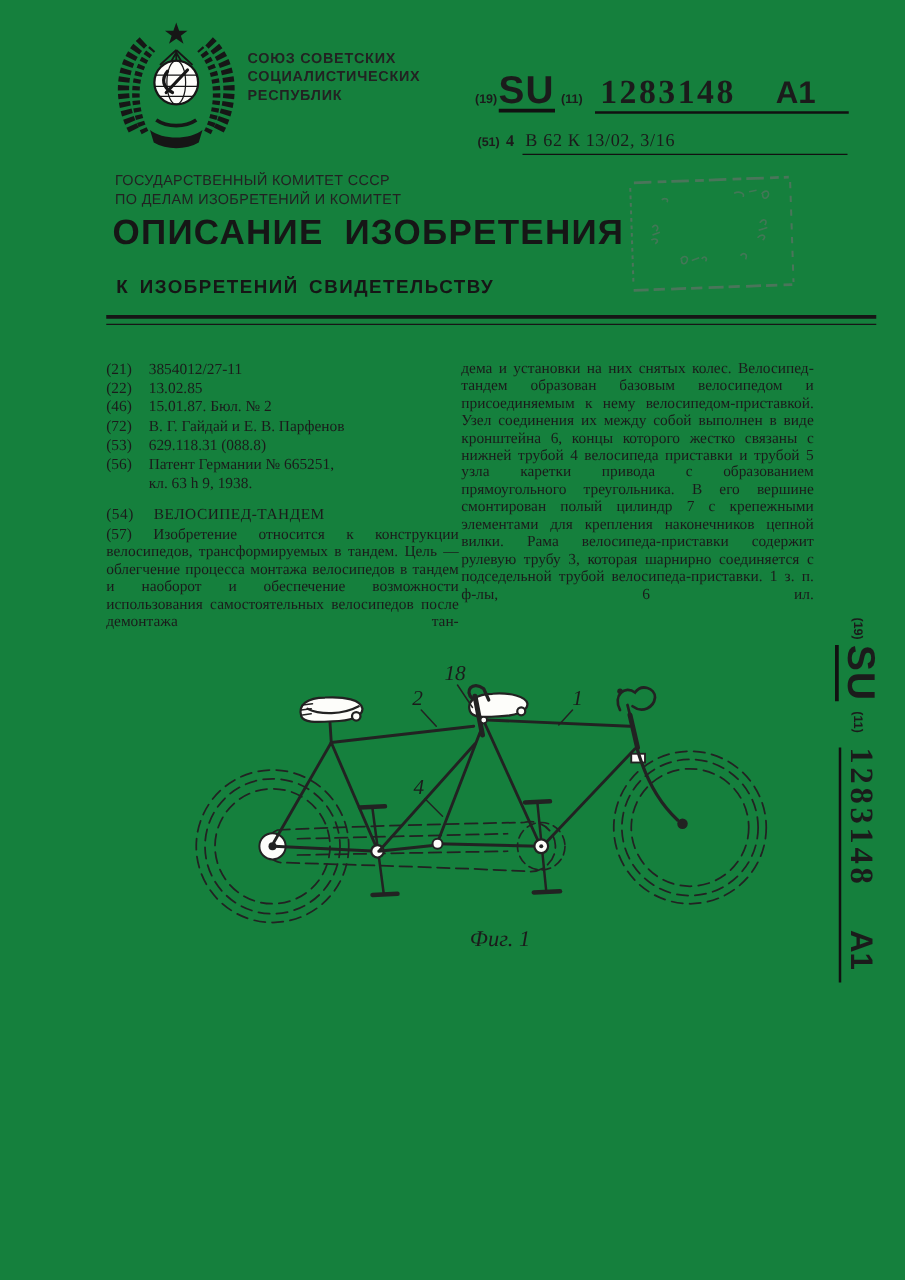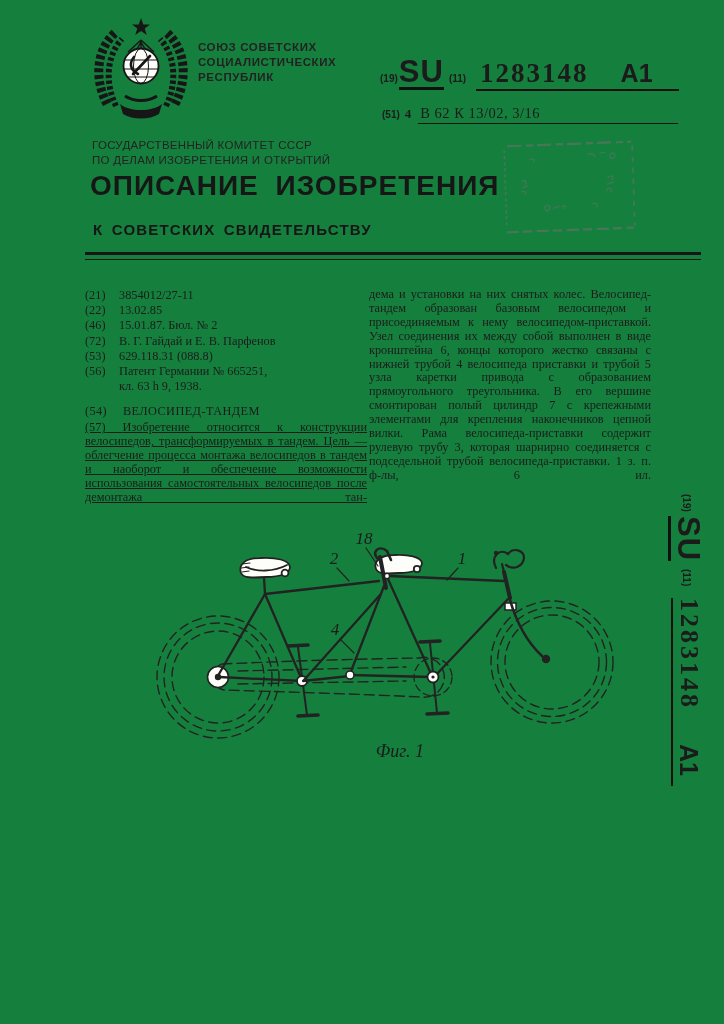--- a/index.html
+++ b/index.html
@@ -53,21 +53,21 @@
     border-top:3px solid #161616;border-bottom:1.5px solid #161616;
   }
   
   .cols{position:absolute;left:85px;top:288px;width:578px;display:flex;gap:2px;}
   .col{width:282px;font-size:12.3px;line-height:13.9px;}
   .biblio-line{line-height:15.2px;white-space:nowrap;}
   .biblio-line .code{display:inline-block;width:34px;}
   .title-line{margin-top:9px;line-height:16px;letter-spacing:.4px;}
   .title-line .code{display:inline-block;width:38px;}
   .para{text-align:justify;text-align-last:justify;margin:0;}
-  .left-para{margin-top:2px;text-decoration:underline;}
+  .left-para{margin-top:2px;}
   
   .figure{position:absolute;left:138px;top:531px;}
   .fig-label{font-style:italic;font-family:"Liberation Serif",serif;}
   
   .sidebar{
     position:absolute;right:20px;top:494px;height:336px;
     writing-mode:vertical-rl;text-orientation:mixed;
     display:flex;align-items:center;
   }
   .sb-code{font-size:10px;font-weight:bold;font-family:"Liberation Sans",sans-serif;}
@@ -136,42 +136,42 @@
     </div>
     <div class="row2">
       <span class="small-code">(51)</span>
       <span class="ipc-ed">4</span>
       <span class="ipc">В 62 К 13/02, 3/16</span>
     </div>
   </div>
 
   <div class="committee">
     <div>ГОСУДАРСТВЕННЫЙ КОМИТЕТ СССР</div>
-    <div>ПО ДЕЛАМ ИЗОБРЕТЕНИЯ И ОТКРЫТИЙ</div>
+    <div>ПО ДЕЛАМ ИЗОБРЕТЕНИЙ И КОМИТЕТ</div>
   </div>
 
   <svg class="stamp" viewBox="0 0 138 94">
     <g stroke="#6f6f6f" fill="none" opacity="0.8">
       <path d="M 8,4 L 132,2" stroke-width="2.2" stroke-dasharray="14 5 7 4"></path>
       <path d="M 6,90 L 133,88" stroke-width="2.2" stroke-dasharray="12 4 9 5"></path>
       <path d="M 5,8 L 6,86" stroke-width="1.6" stroke-dasharray="3 3"></path>
       <path d="M 133,6 L 134,86" stroke-width="1.6" stroke-dasharray="5 6"></path>
       <g stroke-width="1.3" opacity="0.85">
         <path d="M 30,18 C 33,16 36,18 34,20"></path>
         <path d="M 88,14 C 92,12 97,14 95,17 M 100,13 L 106,12 M 110,15 C 113,11 117,13 115,17 C 113,20 110,18 111,15"></path>
         <path d="M 22,40 C 25,36 28,40 25,43 M 22,46 L 28,44 M 21,50 C 25,48 28,51 24,53"></path>
         <path d="M 108,38 C 111,34 115,36 112,40 M 107,44 L 114,42 M 106,50 C 110,46 114,49 110,52"></path>
         <path d="M 44,66 C 47,62 51,64 49,68 C 47,71 44,69 45,66 M 53,67 L 59,65 M 61,66 C 63,63 66,65 64,68"></path>
         <path d="M 92,64 C 95,61 98,63 96,67"></path>
       </g>
     </g>
   </svg>
 
   <div class="doc-title">ОПИСАНИЕ ИЗОБРЕТЕНИЯ</div>
-  <div class="doc-subtitle">К СОВЕТСКИХ СВИДЕТЕЛЬСТВУ</div>
+  <div class="doc-subtitle">К ИЗОБРЕТЕНИЙ СВИДЕТЕЛЬСТВУ</div>
 
   <div class="dbl-rule"></div>
 
   <div class="cols">
     <div class="col">
       <div class="biblio-line"><span class="code">(21)</span><span>3854012/27-11</span></div>
       <div class="biblio-line"><span class="code">(22)</span><span>13.02.85</span></div>
       <div class="biblio-line"><span class="code">(46)</span><span>15.01.87. Бюл. № 2</span></div>
       <div class="biblio-line"><span class="code">(72)</span><span>В. Г. Гайдай и Е. В. Парфенов</span></div>
       <div class="biblio-line"><span class="code">(53)</span><span>629.118.31 (088.8)</span></div>

